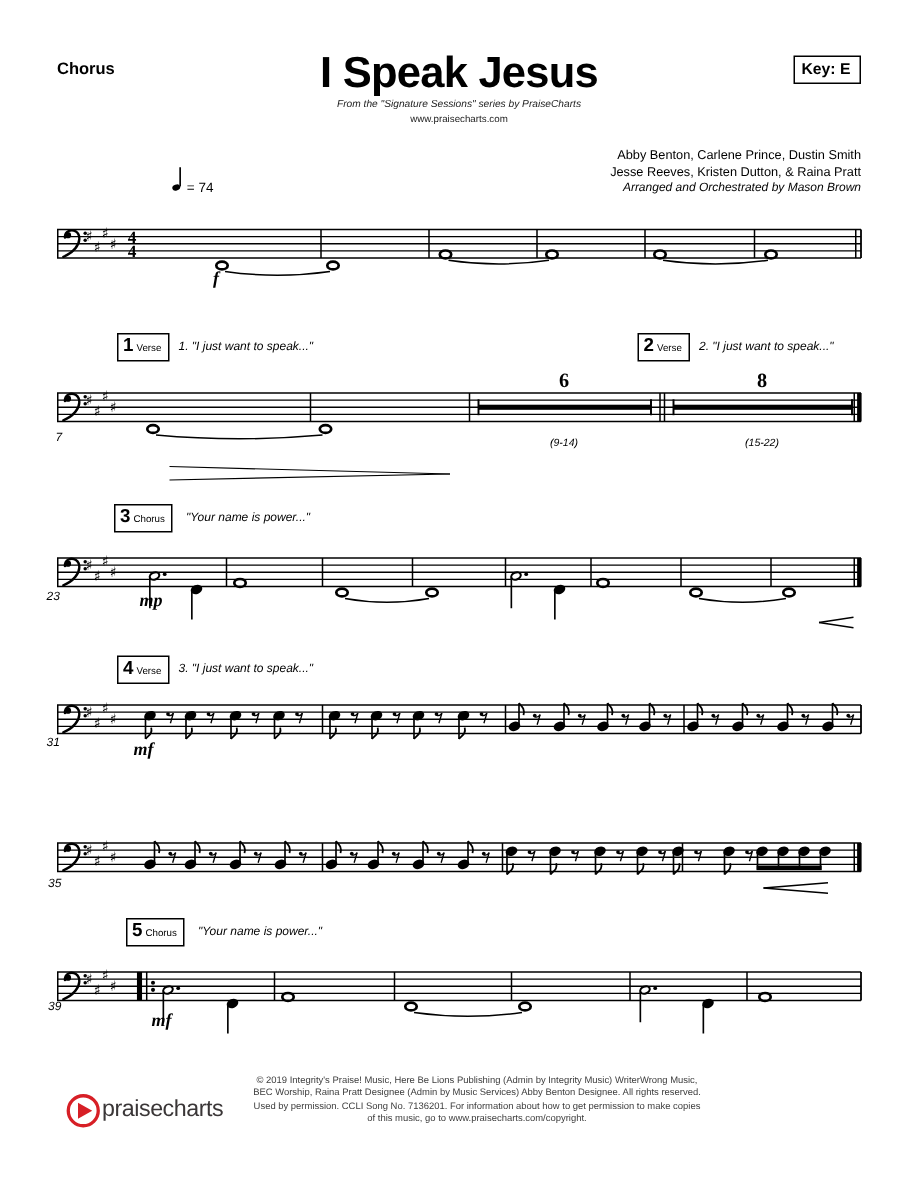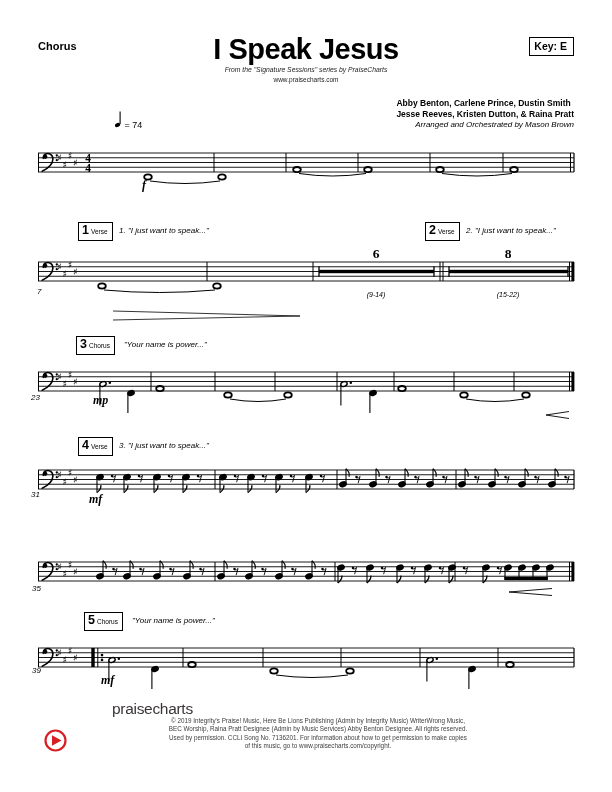--- a/index.html
+++ b/index.html
@@ -5,30 +5,30 @@
   html,body{margin:0;padding:0;background:#888;}
   .page{position:relative;width:612px;height:792px;background:#fff;margin:0 auto;overflow:hidden;
         font-family:"Liberation Sans",sans-serif;color:#000;}
   .abs{position:absolute;}
   
   .instrument{left:38px;top:40px;font-size:11px;font-weight:bold;}
   .title{left:0;top:33px;width:612px;text-align:center;font-size:29px;font-weight:bold;letter-spacing:-0.5px;}
   .series{left:0;top:66px;width:612px;text-align:center;font-size:6.8px;font-style:italic;color:#222;}
   .website{left:0;top:76px;width:612px;text-align:center;font-size:6.5px;color:#222;}
   .keybox{top:37px;right:38px;border:1.3px solid #000;padding:2px 6px 3px 4px;font-size:10.5px;font-weight:bold;background:#fff;}
-  .credits{top:98px;right:38px;font-size:8.5px;font-weight:bold;line-height:10.5px;}
+  .credits{top:98px;right:38px;text-align:right;font-size:8.5px;font-weight:normal;line-height:10.5px;}
   .arranger{top:120px;right:38px;text-align:right;font-size:8px;font-style:italic;margin-left:29px;}
   
   .rbox{position:absolute;display:flex;align-items:baseline;gap:2px;border:1.2px solid #000;background:#fff;
         padding:1px 4px 2px 3px;height:14px;}
   .rnum{font-size:12.5px;font-weight:bold;line-height:13px;}
   .rtyp{font-size:6.5px;}
   .cue{position:absolute;font-size:8px;font-style:italic;white-space:nowrap;}
   
-  .logotext{left:68px;top:700px;font-size:15.5px;font-weight:500;color:#3a3637;letter-spacing:-0.3px;margin-left:44px;}
+  .logotext{left:68px;top:731px;font-size:15.5px;font-weight:500;color:#3a3637;letter-spacing:-0.3px;}
   .copyright{left:24px;top:717px;width:588px;text-align:center;font-size:6.3px;line-height:8.4px;color:#3d3d3d;}
   
   svg text{fill:#000;}
   .ts{font:bold 11.5px "Liberation Serif",serif;text-anchor:middle;}
   .dyn{font:italic bold 12px "Liberation Serif",serif;}
   .mnum{font:italic 8px "Liberation Sans",sans-serif;}
   .mrnum{font:bold 13.5px "Liberation Serif",serif;text-anchor:middle;}
   .mrrange{font:italic 7px "Liberation Sans",sans-serif;text-anchor:middle;}
   .tempotext{font:500 9px "Liberation Sans",sans-serif;}
   .sharp{font:9.5px "DejaVu Sans",sans-serif;}

